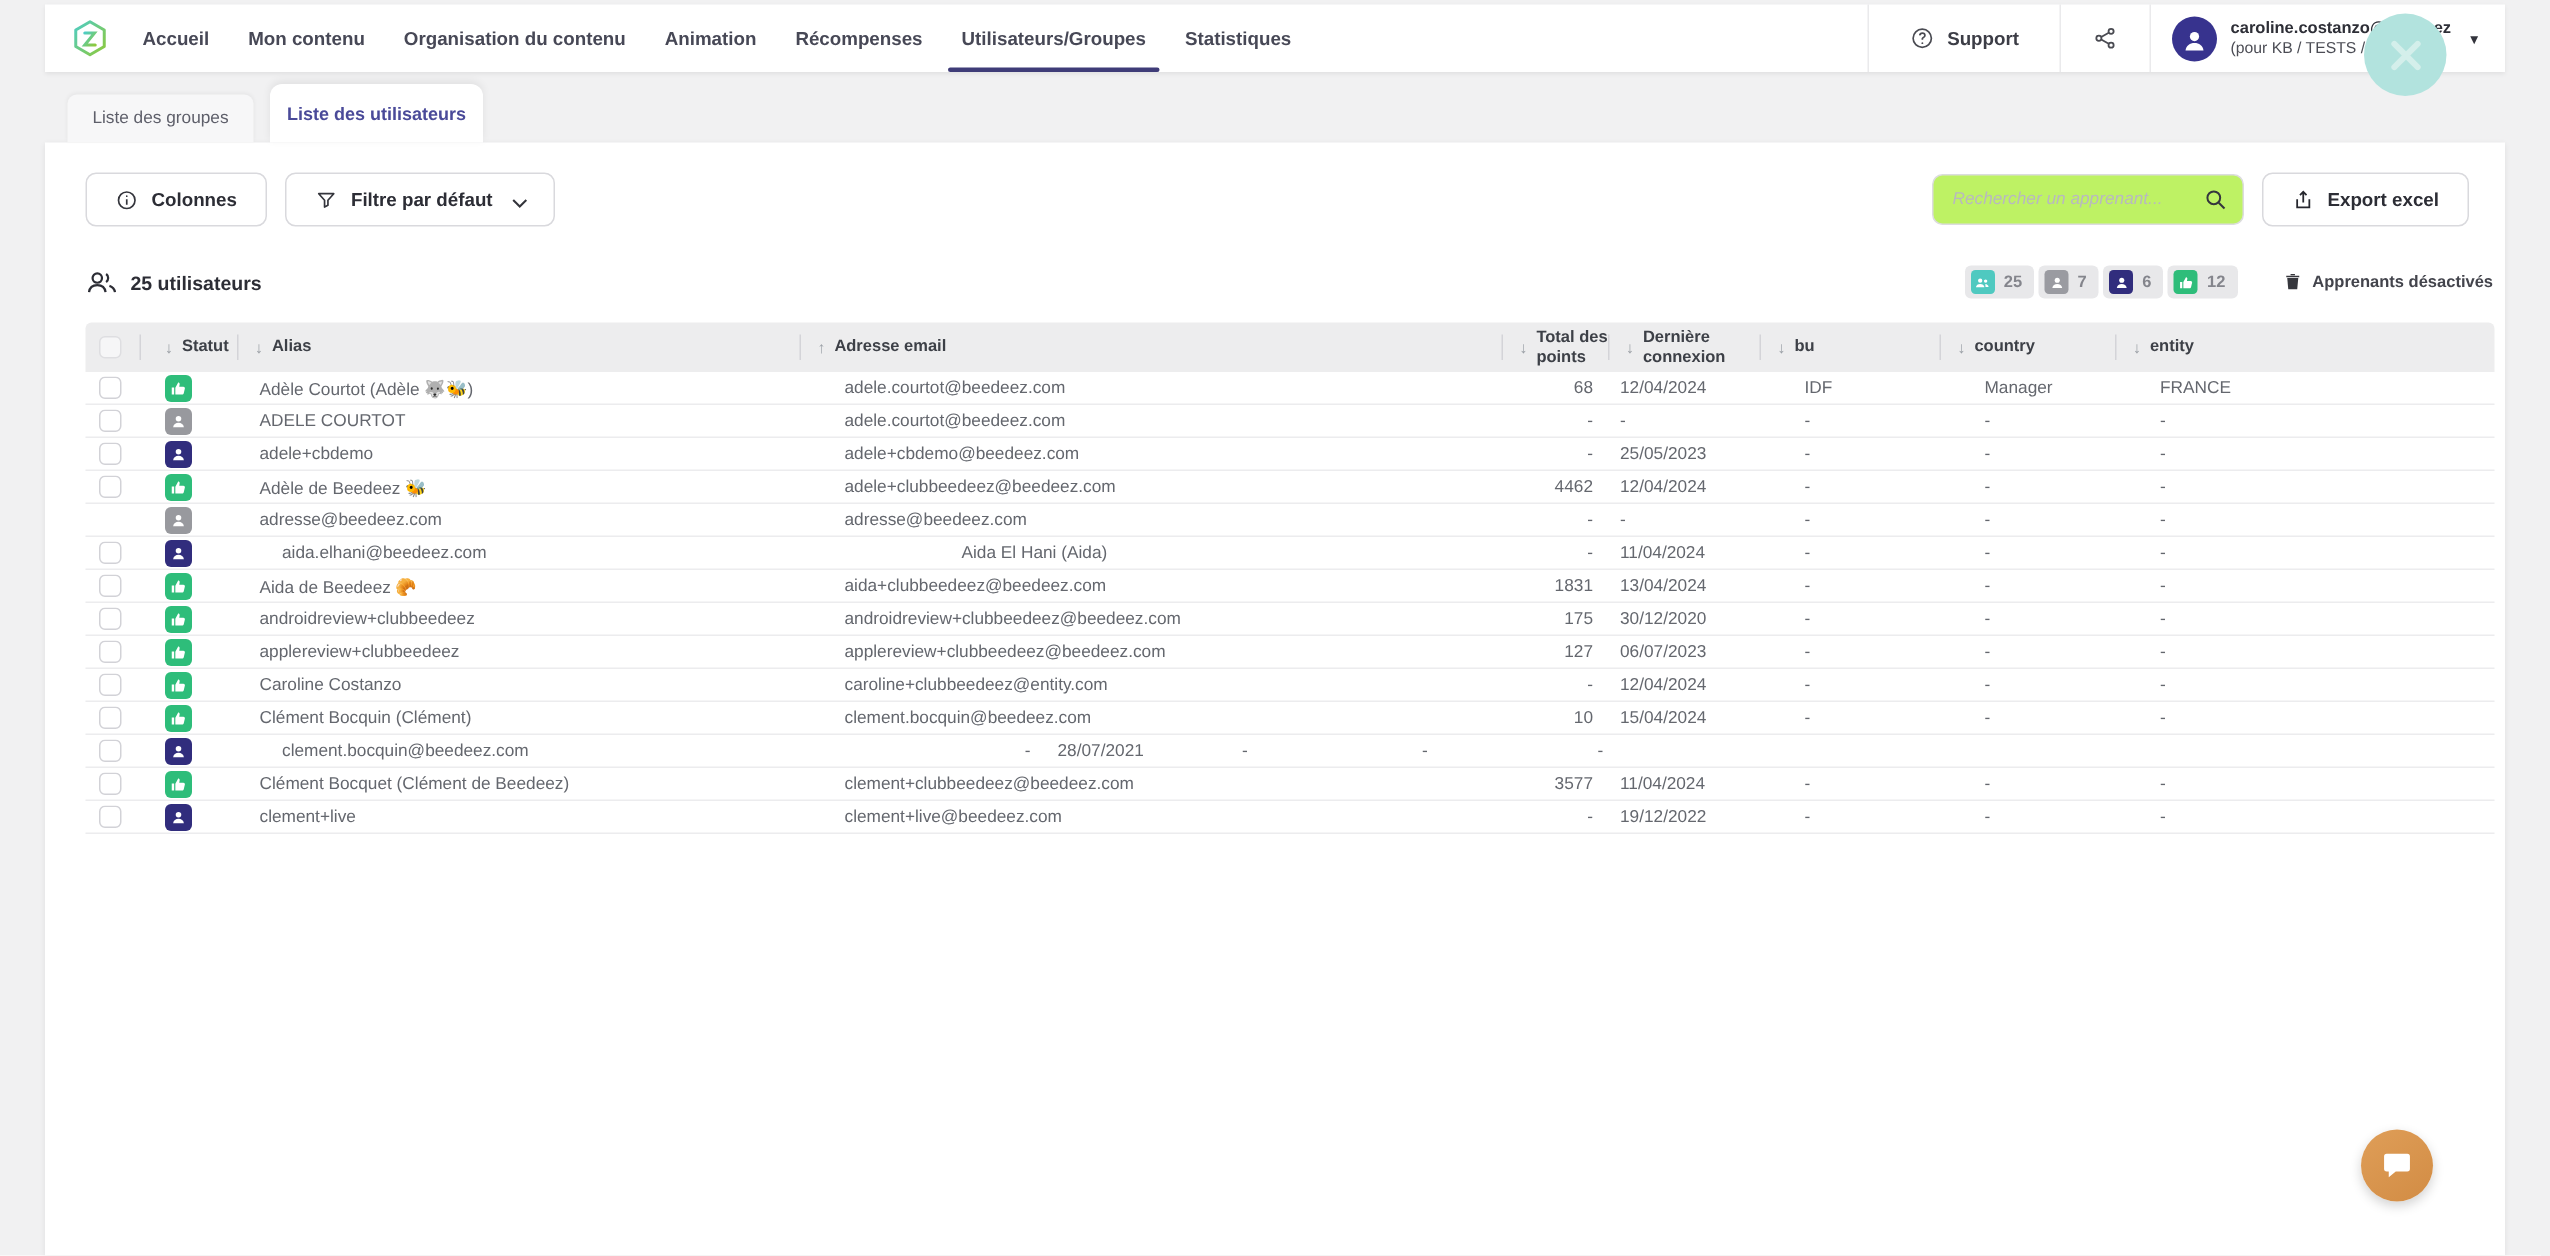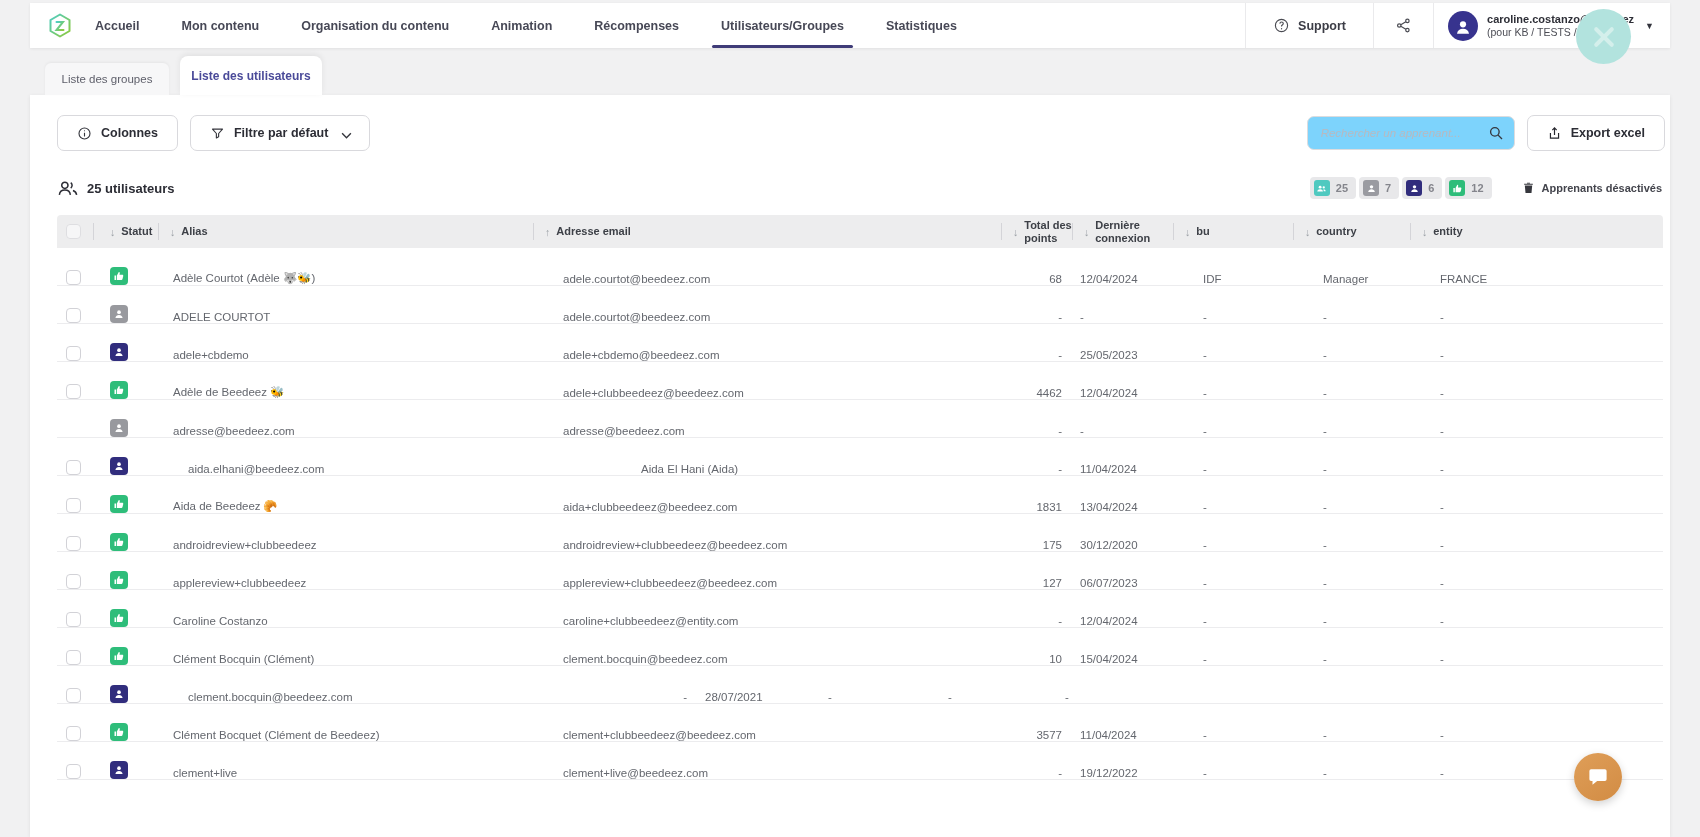--- a/index.html
+++ b/index.html
@@ -3,21 +3,21 @@
 <meta charset="utf-8">
 <style>
 *{margin:0;padding:0;box-sizing:border-box}
 html,body{width:1700px;height:837px;overflow:hidden}
 body{background:#f1f1f2;font-family:"Liberation Sans",sans-serif;position:relative;color:#55575e}
 svg{display:block}
 
 
 .topbar{position:absolute;left:30px;right:30px;top:3px;height:45px;background:#fff;display:flex;align-items:center;box-shadow:0 1px 3px rgba(0,0,0,.07);z-index:10}
 .logo{width:26px;height:26px;margin-left:17px;flex:0 0 auto;cursor:pointer}
-.nav{display:flex;align-items:center;height:100%;margin-left:22px;gap:42px}
+.nav{display:flex;align-items:center;height:100%;margin-left:22px;gap:26px}
 .nav-item{position:relative;height:100%;display:flex;align-items:center;font-size:12.5px;font-weight:600;color:#474856;cursor:pointer;white-space:nowrap}
 .nav-item.active::after{content:'';position:absolute;left:-9px;right:-9px;bottom:0;height:3px;background:#3f3c78;border-radius:2px}
 .topbar-right{margin-left:auto;display:flex;align-items:center;height:100%}
 .vdiv{width:1px;height:100%;background:#eaeaec}
 .support{display:flex;align-items:center;gap:8px;padding:0 27px;height:100%;font-size:12.5px;font-weight:600;color:#3c3d46;cursor:pointer}
 .share-btn{padding:0 21px;height:100%;display:flex;align-items:center;cursor:pointer}
 .account{display:flex;align-items:center;gap:9px;padding:0 16px 0 14px;height:100%;cursor:pointer}
 .avatar{width:30px;height:30px;border-radius:50%;background:#37338e;display:flex;align-items:center;justify-content:center;overflow:hidden;flex:0 0 auto}
 .avatar svg{width:20px;height:20px;margin-top:3px}
 .account-text{max-width:152px;overflow:hidden}
@@ -33,27 +33,27 @@
 .chat-bubble{position:absolute;left:1574px;top:753px;width:48px;height:48px;border-radius:50%;background:linear-gradient(145deg,#df9e58,#d28c44);z-index:60;display:flex;align-items:center;justify-content:center;box-shadow:0 3px 8px rgba(0,0,0,.18);cursor:pointer}
 .chat-bubble svg{width:22px;height:22px}
 
 
 .tab{position:absolute;display:flex;align-items:center;justify-content:center;cursor:pointer;z-index:5}
 .tab-groups{left:45px;top:63px;width:124px;height:32px;background:#f7f7f8;border-radius:6px 6px 0 0;font-size:11.5px;color:#5e5f6a;box-shadow:0 -1px 3px rgba(0,0,0,.05)}
 .tab-users{left:180px;top:56px;width:142px;height:39px;background:#fff;border-radius:8px 8px 0 0;font-size:12px;font-weight:600;color:#4a4a99;box-shadow:0 -2px 6px rgba(0,0,0,.07)}
 
 
 .content{position:absolute;left:30px;right:30px;top:95px;bottom:0;background:#fff;box-shadow:0 1px 4px rgba(0,0,0,.08);z-index:4}
-.toolbar{display:flex;align-items:center;margin:20px 5px 0 27px}
+.toolbar{display:flex;align-items:center;margin:20px 24px 0 27px}
 .btn{height:36px;display:flex;align-items:center;gap:9px;padding:0 19px;background:#fff;border:1px solid #d9d9dd;border-radius:7px;font-family:inherit;font-size:12.5px;font-weight:600;color:#2c2d35;cursor:pointer}
 .btn svg{width:15px;height:15px}
 .btn .chev{width:11px;height:11px;margin-left:2px}
 .toolbar .gap{width:12px}
 .spacer{flex:1}
-.search{height:34px;width:208px;border:1px solid #dcdcde;border-radius:7px;background:#7dd3fc;display:flex;align-items:center;padding:0 10px 0 13px}
+.search{height:34px;width:208px;border:1px solid #dcdcde;border-radius:7px;background:#bef264;display:flex;align-items:center;padding:0 10px 0 13px}
 .search input{flex:1;border:none;outline:none;font-family:inherit;font-size:11.5px;font-style:italic;color:#5a5b62;background:transparent;min-width:0}
 .search input::placeholder{color:#b8b9bf;font-style:italic}
 .search svg{width:16px;height:16px;flex:0 0 auto}
 
 
 .countrow{display:flex;align-items:center;margin:26px 8px 0 27px}
 .countrow .u-icon svg{width:22px;height:19px}
 .count-label{font-size:13px;font-weight:bold;color:#2c2d35;margin-left:8px}
 .badges{margin-left:auto;display:flex;gap:3px;background:transparent}
 .badge-seg{display:flex;align-items:center;gap:6px;background:#e8e8ea;border-radius:4px;padding:3px 8px 3px 4px;cursor:pointer}
@@ -64,21 +64,21 @@
 .disabled-link svg{width:13px;height:14px}
 .disabled-label{font-size:11px;font-weight:600;color:#43444c}
 
 
 .table{margin:16px 7px 0 27px}
 .thead{display:flex;height:33px;background:#ededee;border-radius:4px 4px 0 0;align-items:stretch}
 .th{display:flex;align-items:center;gap:6px;padding-left:12px;position:relative}
 .th:not(:first-child)::before{content:'';position:absolute;left:0;top:8px;bottom:8px;width:1px;background:#d4d4d8}
 .th-label{font-size:11px;font-weight:bold;color:#3d4047;line-height:1.15}
 .sort{font-size:10.5px;color:#9ba0a6}
-.tr{display:flex;height:38px;background:#fff;border-bottom:1px solid #ececee;align-items:flex-end;cursor:pointer}
+.tr{display:flex;height:22px;background:#fff;border-bottom:1px solid #ececee;align-items:center;cursor:pointer}
 .td{display:flex;align-items:center;font-size:11.5px;color:#64676e;padding-left:30px;white-space:nowrap;overflow:hidden}
 .c-sel{width:36px;flex:0 0 auto;padding-left:9px}
 .c-statut{width:65px;flex:0 0 auto;padding-left:17px}
 .c-alias{width:375px;flex:0 0 auto}
 .td.c-alias{padding-left:15px}
 .c-email{width:468px;flex:0 0 auto}
 .c-points{width:71px;flex:0 0 auto}
 .td.c-points{justify-content:flex-end;padding:0 10px 0 0}
 .c-connexion{width:101px;flex:0 0 auto}
 .td.c-connexion{padding-left:8px}

